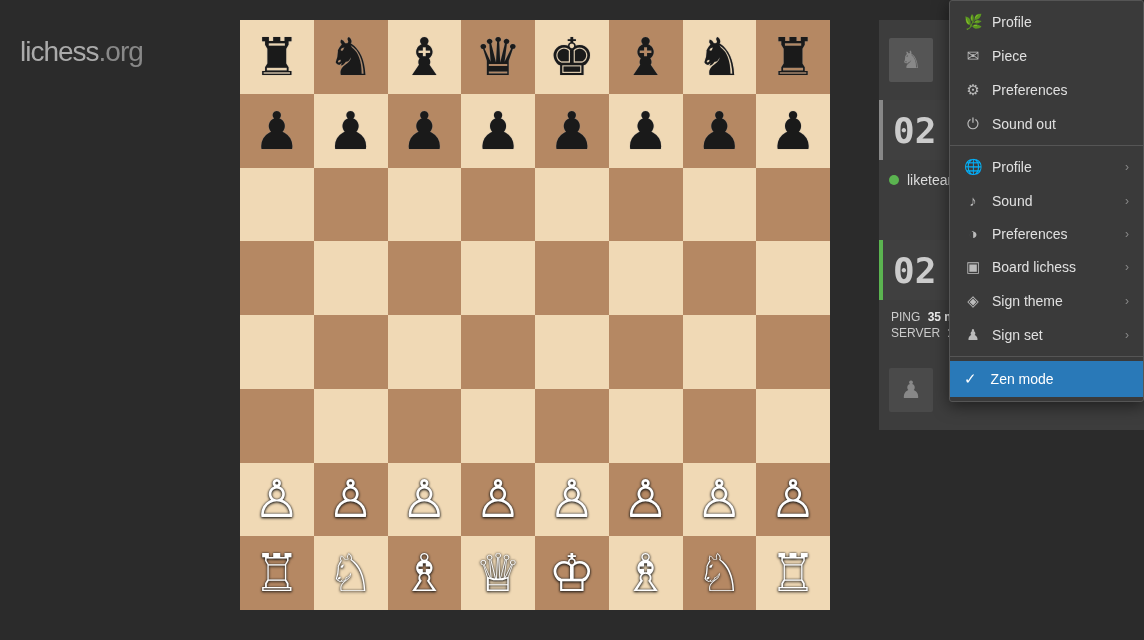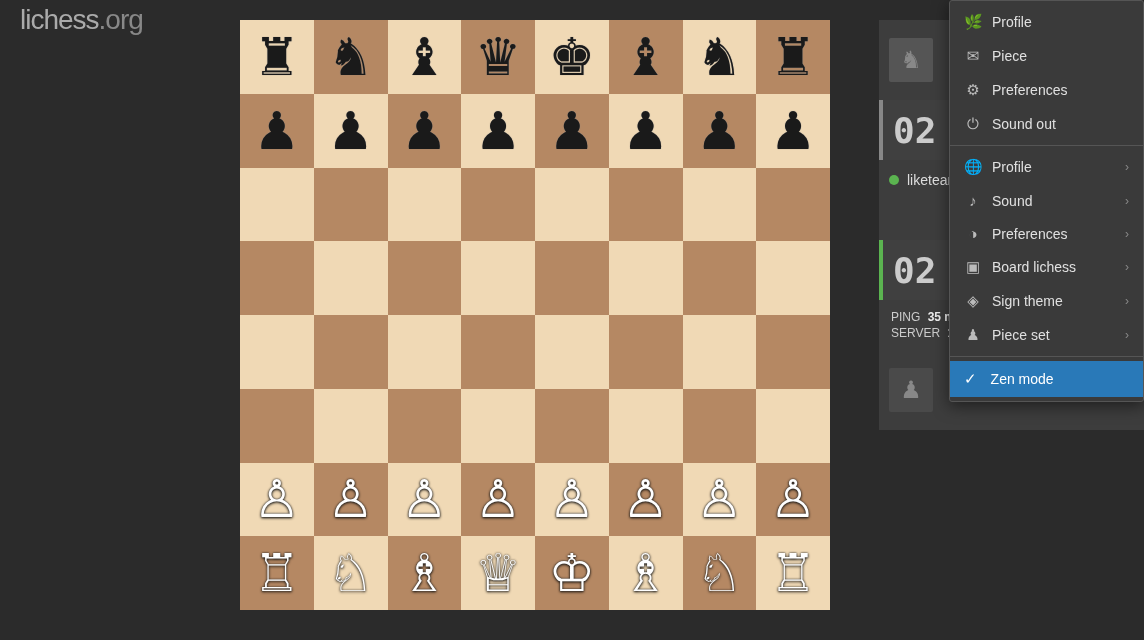--- a/index.html
+++ b/index.html
@@ -8,21 +8,21 @@
       font-family: 'Segoe UI', Arial, sans-serif;
       width: 1144px;
       height: 640px;
       overflow: hidden;
       position: relative;
     }
 
     
     #logo {
       position: absolute;
-      top: 4px;
+      top: 36px;
       left: 20px;
       font-size: 28px;
       color: #fff;
       font-weight: 300;
       letter-spacing: -1px;
     }
     #logo span { color: #aaa; }
 
     
     #board-container {
@@ -491,21 +491,21 @@
     <div class="menu-item">
       <div class="menu-item-left">
         <span class="menu-icon">◈</span>
         <span>Sign theme</span>
       </div>
       <span class="menu-arrow">›</span>
     </div>
     <div class="menu-item">
       <div class="menu-item-left">
         <span class="menu-icon">♟</span>
-        <span>Piece set</span>
+        <span>Sign set</span>
       </div>
       <span class="menu-arrow">›</span>
     </div>
   </div>
 
   <div class="menu-section-bottom">
     <div class="menu-item-zen">
       <span class="zen-check">✓</span>
       <span>Zen mode</span>
     </div>

